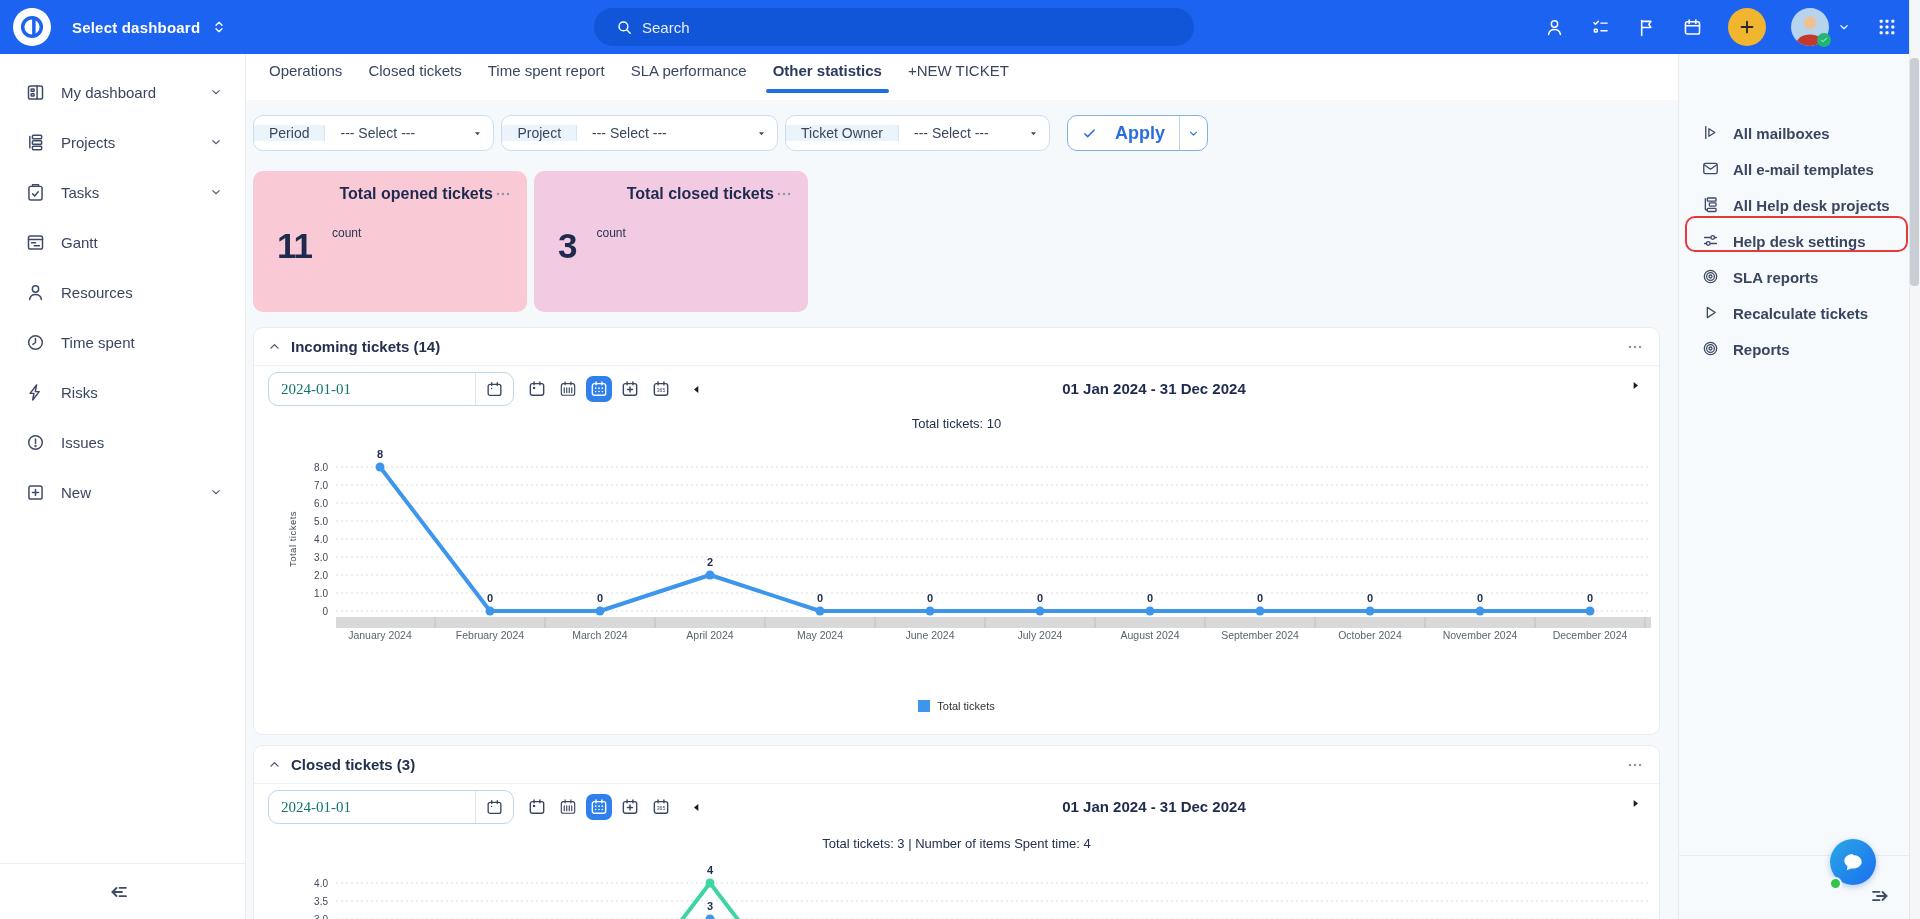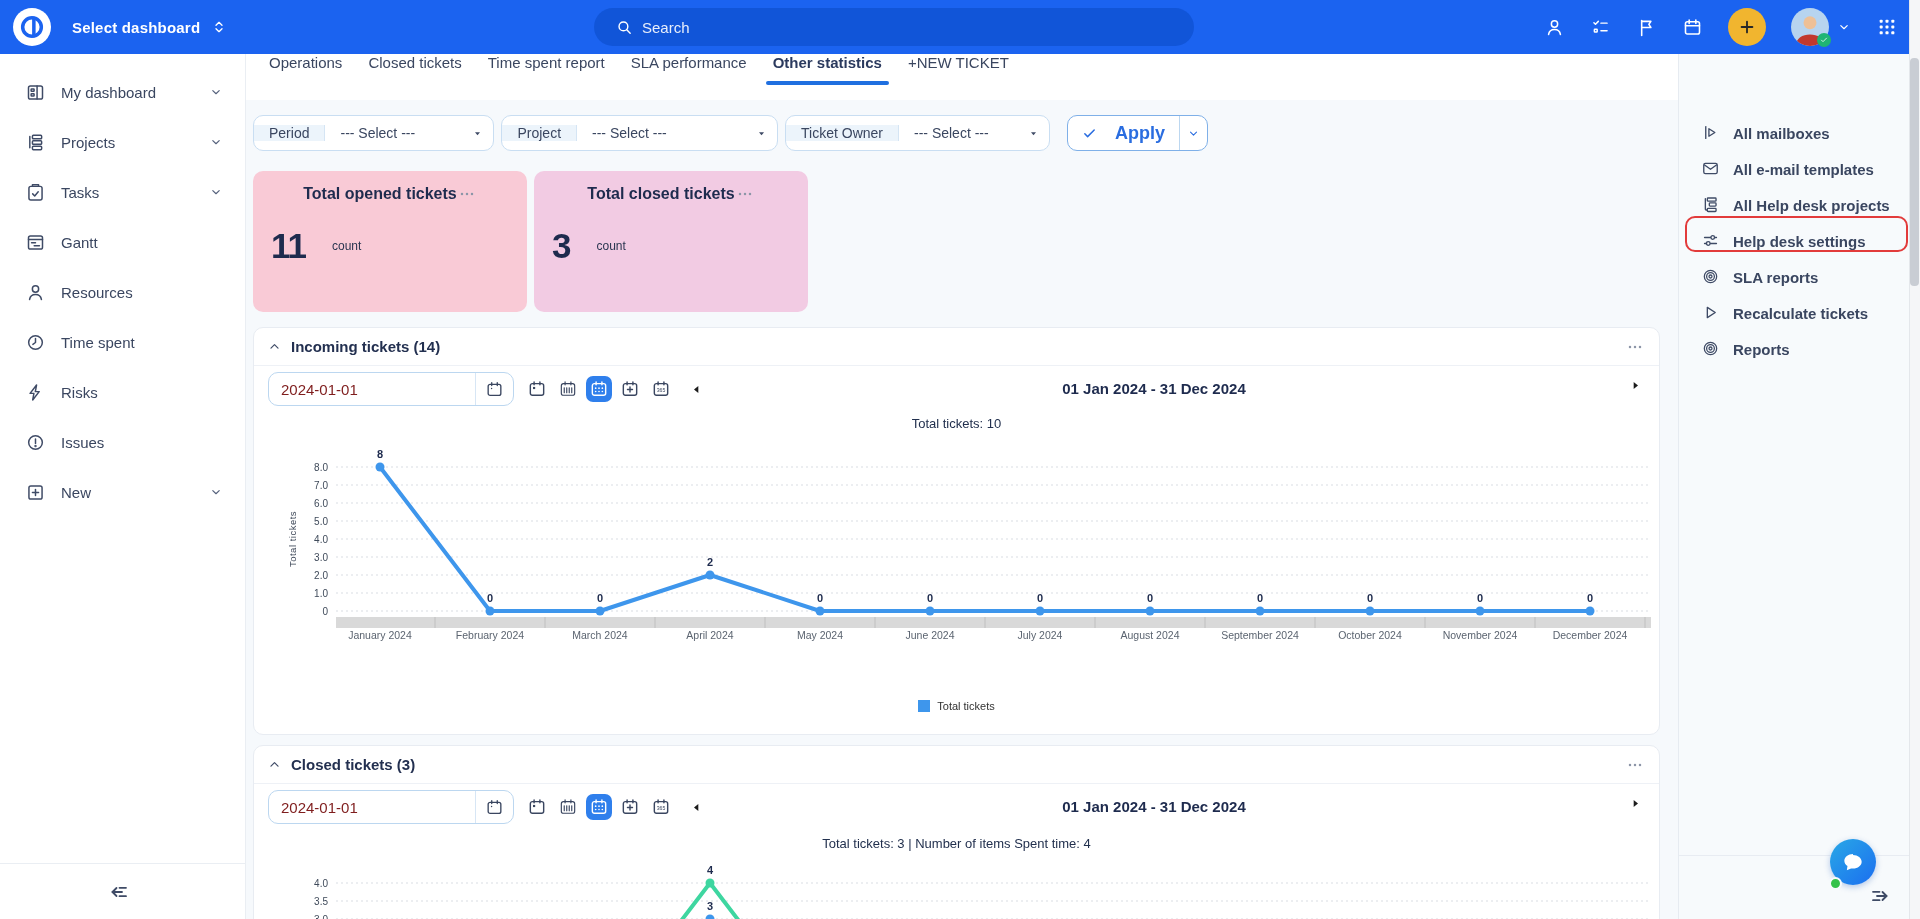--- a/index.html
+++ b/index.html
@@ -33,60 +33,60 @@
   
   .sidebar{position:absolute;left:0;top:54px;width:246px;height:865px;background:#fff;border-right:1px solid #eaeef3;padding-top:13px;z-index:4}
   .sb-item{height:50px;display:flex;align-items:center;padding-left:25px;gap:15px;font-size:15px;font-weight:500;color:#3a4660;cursor:pointer;position:relative}
   .sb-item .main-icn{width:21px;height:21px;color:#3f4b66}
   .sb-chev{position:absolute;right:22px;width:14px;height:14px;color:#55617c;visibility:hidden}
   .sb-chev.on{visibility:visible}
   .sb-footer{position:absolute;left:0;top:809px;width:246px;height:56px;border-top:1px solid #eaeef3;display:flex;align-items:center}
   .sb-collapse{width:24px;height:24px;color:#3f4b66;margin-left:107px;cursor:pointer}
 
   
-  .tabsrow{position:absolute;left:246px;top:54px;width:1432px;height:46px;background:#fff;display:flex;align-items:flex-start;padding-left:10px;z-index:3}
+  .tabsrow{position:absolute;left:246px;top:54px;width:1432px;height:46px;background:#fff;display:flex;align-items:center;padding-left:10px;z-index:3}
   .tab{padding:0 13px 14px;font-size:15px;color:#3a4660;position:relative;cursor:pointer;white-space:nowrap}
   .tab.on{color:#2b3a5e;font-weight:600}
   .tab.on::after{content:"";position:absolute;left:6px;right:6px;bottom:0;height:4px;background:#1f6fe0;border-radius:3px}
 
   
   .filters{position:absolute;left:253px;top:115px;display:flex;gap:7px;height:36px;z-index:2}
   .fgroup{display:flex;align-items:center;border:1px solid #c9def2;border-radius:10px;background:#fff;overflow:hidden}
   .flabel{display:flex;align-items:center;padding:0 15px;background:#ecf4fb;font-size:14px;color:#3a4660;border-right:1px solid #d5e5f4}
   .fselect{display:flex;align-items:center;justify-content:space-between;padding:0 10px 0 15px;font-size:14px;color:#3a4660;cursor:pointer}
   .fselect.w1{width:168px}.fselect.w2{width:200px}.fselect.w3{width:150px}
   .caret{width:11px;height:11px;color:#3f4b66}
   .apply{display:flex;align-items:stretch;border:1px solid #7fb0e8;border-radius:10px;background:#fff;overflow:hidden;margin-left:10px}
   .apply-main{display:flex;align-items:center;gap:18px;padding:0 14px;color:#2a6de0;font-weight:600;font-size:18px;border-right:1px solid #bcd7f0;cursor:pointer}
   .apply-main .icn{width:15px;height:15px}
   .apply-caret{display:flex;align-items:center;justify-content:center;width:27px;color:#2a6de0;cursor:pointer}
   .apply-caret .icn{width:13px;height:13px}
 
   
   .card{position:absolute;top:171px;width:274px;height:141px;border-radius:10px;padding:13px 14px}
   .card1{left:253px}.card2{left:534px}
-  .card-head{display:flex;justify-content:center;align-items:center}
+  .card-head{display:flex;justify-content:flex-end;align-items:center}
   .card-title{font-size:16px;font-weight:700;color:#1e2b4e}
   .more{width:20px;height:20px;color:#8d96a8;cursor:pointer}
-  .card-body{display:flex;align-items:center;gap:26px;margin-top:22px;margin-left:4px}
+  .card-body{display:flex;align-items:flex-start;gap:20px;margin-top:22px;margin-left:10px}
   .card-num{font-size:35px;font-weight:800;color:#1e2b4e;letter-spacing:-1px}
   .card-unit{font-size:12px;color:#2a3550}
 
   
   .panel{position:absolute;left:253px;width:1407px;background:#fff;border:1px solid #e8ecf2;border-radius:10px}
   .panel1{top:327px;height:408px}
   .panel2{top:745px;height:430px}
   .p-head{height:37px;display:flex;align-items:center;padding:0 14px;gap:10px}
   .p-chev{width:13px;height:13px;color:#3f4b66;cursor:pointer}
   .p-title{font-size:15px;font-weight:700;color:#233050}
   .p-more{margin-left:auto}
   .p-div{height:1px;background:#eef1f6}
   .p-toolbar{position:absolute;left:14px;top:44px;display:flex;align-items:center;height:34px}
   .date-group{display:flex;align-items:stretch;width:246px;height:34px;border:1px solid #bcd7f0;border-radius:10px;background:#fff;overflow:hidden}
-  .date-input{flex:1;border:none;outline:none;padding-left:12px;font-size:15px;color:#7f1d1d;font-family:Liberation Sans, sans-serif;background:transparent;min-width:0}
+  .date-input{flex:1;border:none;outline:none;padding-left:12px;font-size:15px;color:#0f766e;font-family:Liberation Serif, serif;background:transparent;min-width:0}
   .date-cal{width:38px;display:flex;align-items:center;justify-content:center;border-left:1px solid #d7e6f5;color:#3a4660;cursor:pointer}
   .date-cal .icn{width:19px;height:19px}
   .calbtns{display:flex;gap:5px;margin-left:10px}
   .cal-btn{width:26px;height:26px;border-radius:7px;display:flex;align-items:center;justify-content:center;color:#3a4660;cursor:pointer}
   .cal-btn .icn{width:20px;height:20px}
   .cal-btn.on{background:#2f7fec;color:#fff}
   .tri{width:11px;height:11px;color:#1c1c1c;cursor:pointer}
   .tri-l{margin-left:17px}
   .p-range{position:absolute;left:700px;top:52px;width:400px;text-align:center;font-size:15px;font-weight:700;color:#1e2b4e}
   .p-arrow-r{position:absolute;right:18px;top:52px}

